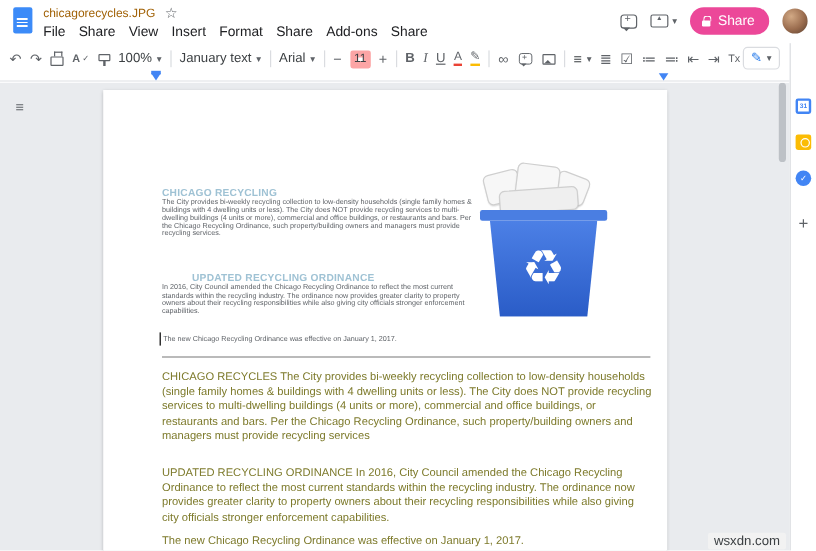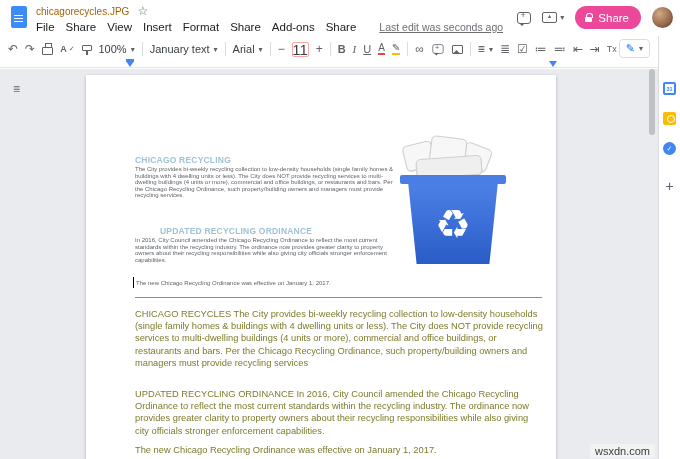--- a/index.html
+++ b/index.html
@@ -42,22 +42,22 @@
   .glyph { font-size:12px; }
   .sep { width:1px; height:14px; background:#dadce0; }
   .ic-print { width:11px; height:8px; border:1.5px solid #5f6368; border-radius:1px; position:relative; margin-top:3px; }
   .ic-print::before { content:''; position:absolute; top:-4.5px; left:2px; width:5px; height:3px;
     border:1.5px solid #5f6368; border-bottom:none; }
   .spell { font-size:9px; font-weight:bold; }
   .spell small { font-size:7px; }
   .ic-paint { width:10px; height:6px; border:1.5px solid #5f6368; border-radius:1px; position:relative; margin-top:-3px; }
   .ic-paint::after { content:''; position:absolute; left:3px; bottom:-5px; width:2px; height:5px; background:#5f6368; }
   .dd { display:flex; align-items:center; gap:4px; color:#3c4043; }
-  .size-box { width:17px; height:15px; border:1px solid #fca5a5; border-radius:2px;
-    display:flex; align-items:center; justify-content:center; font-size:15px; color:#3c4043; }
+  .size-box { width:17px; height:15px; border:6px solid #fca5a5; border-radius:2px;
+    display:flex; align-items:center; justify-content:center; font-size:10px; color:#3c4043; }
   .b { font-weight:bold; font-size:11px; }
   .i { font-style:italic; font-family:"Liberation Serif",serif; font-size:11px; }
   .u { text-decoration:underline; font-size:11px; }
   .tcolor { font-size:10px; border-bottom:2.5px solid #ea4335; line-height:10px; }
   .hlight { font-size:10px; border-bottom:2.5px solid #fbbc04; line-height:10px; }
   .ic-img { width:11px; height:9px; border:1.5px solid #5f6368; border-radius:1px; position:relative; overflow:hidden; }
   .ic-img::after { content:''; position:absolute; left:1px; bottom:-3px; width:5px; height:5px;
     background:#5f6368; transform:rotate(45deg); }
   .toolbar-right { position:absolute; top:39px; right:30px; display:flex; align-items:center; gap:9px; }
   .pen-btn { display:flex; align-items:center; gap:4px; border:1px solid #dadce0; border-radius:4px;
@@ -135,21 +135,20 @@
     </div>
     <nav class="menu-row">
       <span class="menu-item">File</span>
       <span class="menu-item">Share</span>
       <span class="menu-item">View</span>
       <span class="menu-item">Insert</span>
       <span class="menu-item">Format</span>
       <span class="menu-item">Share</span>
       <span class="menu-item">Add-ons</span>
       <span class="menu-item">Share</span>
-      <span class="last-edit">Last edit was seconds ago</span>
     </nav>
   </div>
   <div class="header-right">
     <span class="ic-comment"></span>
     <span class="present-group">
       <span class="ic-present"></span>
       <span class="caret">▾</span>
     </span>
     <div class="share-btn">
       <span class="lock"></span>

